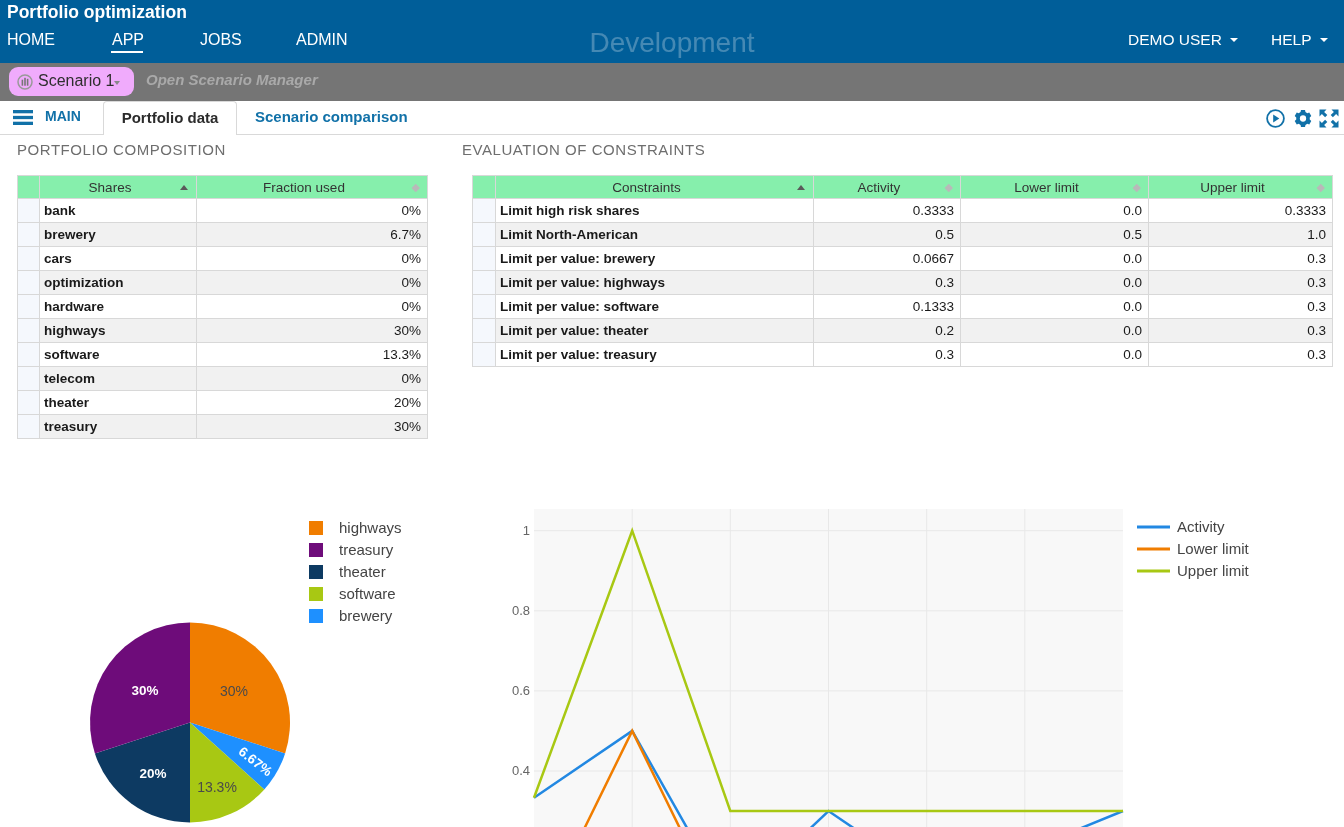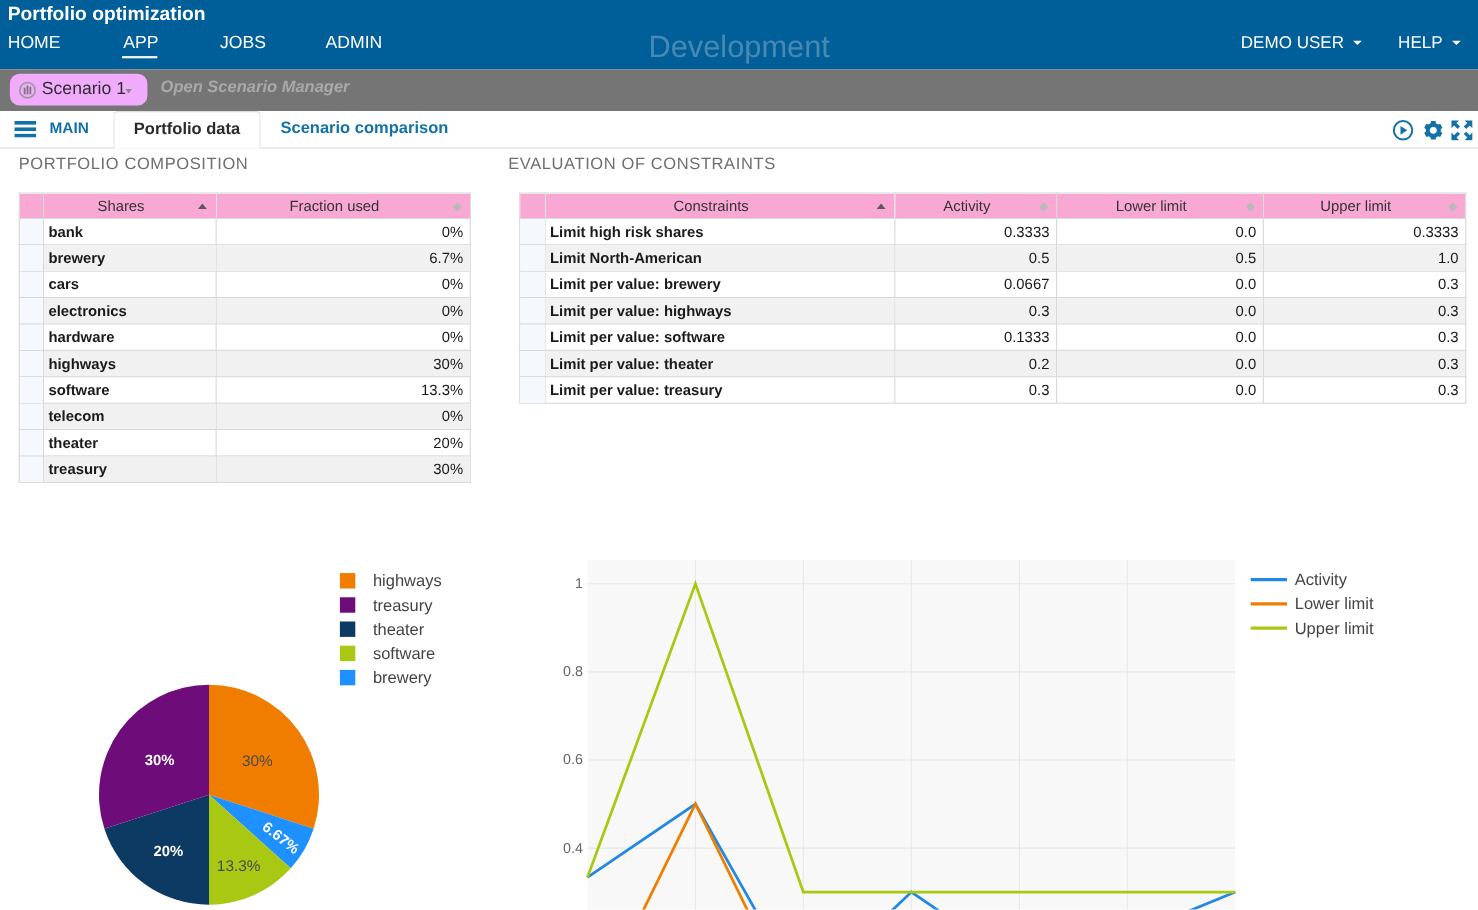--- a/index.html
+++ b/index.html
@@ -30,21 +30,21 @@
 #tab-active { left:103px; top:0px; width:134px; height:34px; background:#fff;
   border:1px solid #d9d9d9; border-bottom:none; border-radius:4px 4px 0 0; }
 #tab-active span { position:absolute; left:0; right:0; top:7px; text-align:center;
   color:#2b2b2b; font-size:15px; font-weight:bold; }
 #tab-sc { left:255px; top:7px; color:#1171a8; font-size:15px; font-weight:bold; }
 
 .ptitle { color:#6e6e6e; font-size:15px; font-weight:normal; letter-spacing:0.55px; }
 
 table.grid { border-collapse:collapse; table-layout:fixed; font-size:13.5px; color:#1a1a1a; }
 table.grid td { border:1px solid #d8d8d8; height:24px; padding:0 6px 0 4px; overflow:hidden; white-space:nowrap; position:relative; }
-table.grid tr.hd td { height:23px; background:#f9a8d4; text-align:center; color:#333; padding-right:20px; }
+table.grid tr.hd td { height:23px; background:#86efac; text-align:center; color:#333; padding-right:20px; }
 .hicon { position:absolute; right:8px; top:8.5px; width:0; height:0; border-left:4px solid transparent; border-right:4px solid transparent; border-bottom:5px solid #5a5a5a; }
 .hdia { position:absolute; right:9px; top:9px; width:5.5px; height:5.5px; background:#b9b9b9; transform:rotate(45deg); }
 table.grid td.sel { background:#f5f8fd; }
 table.grid tr.even td:not(.sel) { background:#f1f1f1; }
 table.grid td.lbl { font-weight:bold; }
 table.grid td.num { text-align:right; }
 </style>
 </head>
 <body>
 <div id="page">
@@ -124,21 +124,21 @@
           <td class="lbl">brewery</td>
           <td class="num">6.7%</td>
         </tr>
     <tr>
           <td class="sel"></td>
           <td class="lbl">cars</td>
           <td class="num">0%</td>
         </tr>
     <tr class="even">
           <td class="sel"></td>
-          <td class="lbl">electronics</td>
+          <td class="lbl">optimization</td>
           <td class="num">0%</td>
         </tr>
     <tr>
           <td class="sel"></td>
           <td class="lbl">hardware</td>
           <td class="num">0%</td>
         </tr>
     <tr class="even">
           <td class="sel"></td>
           <td class="lbl">highways</td>

